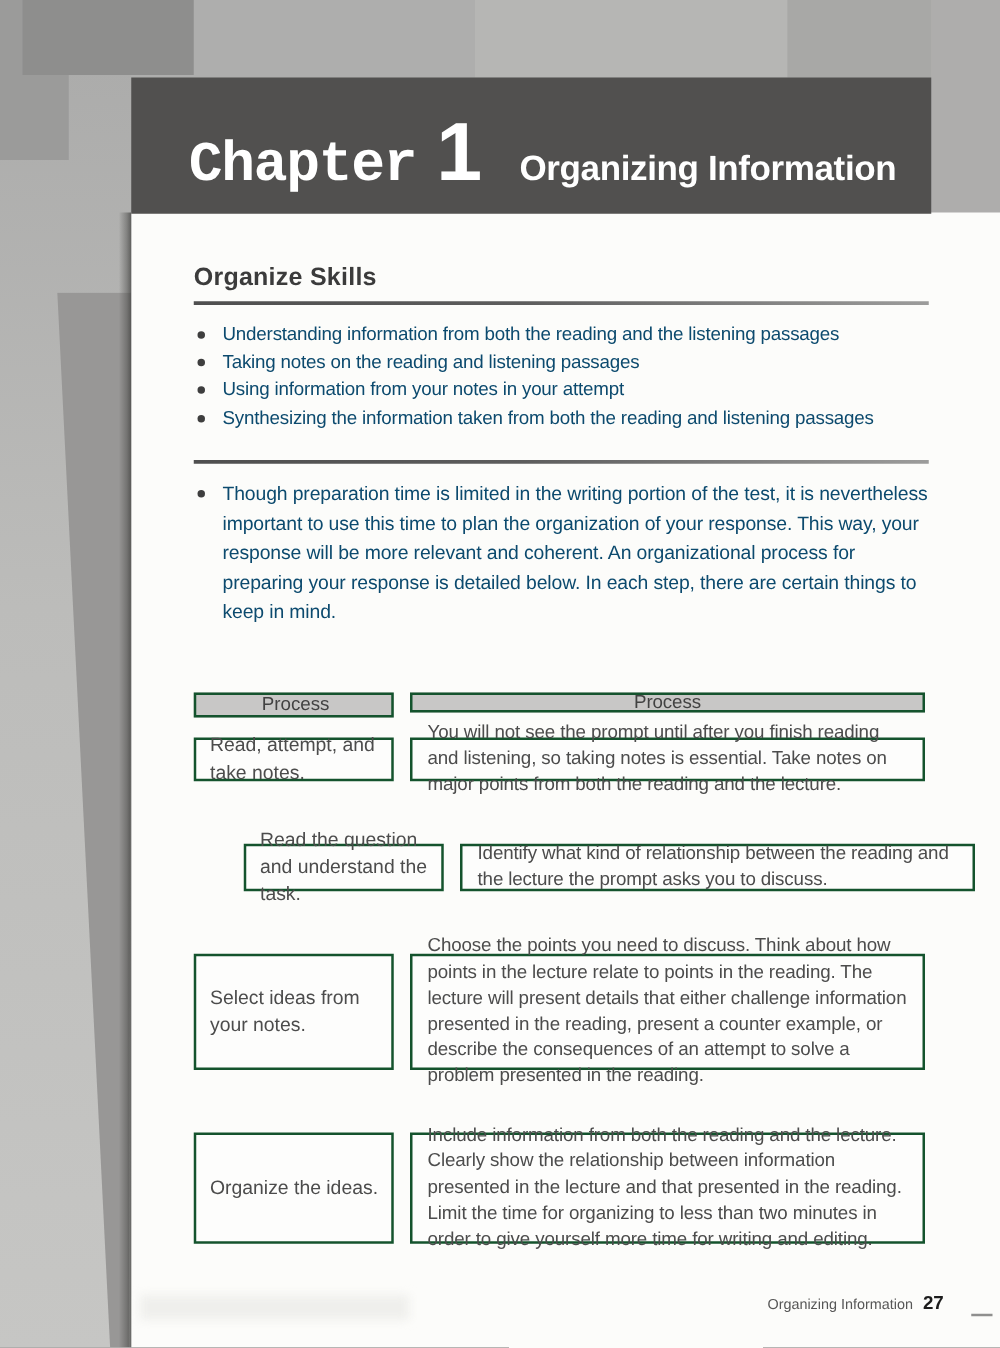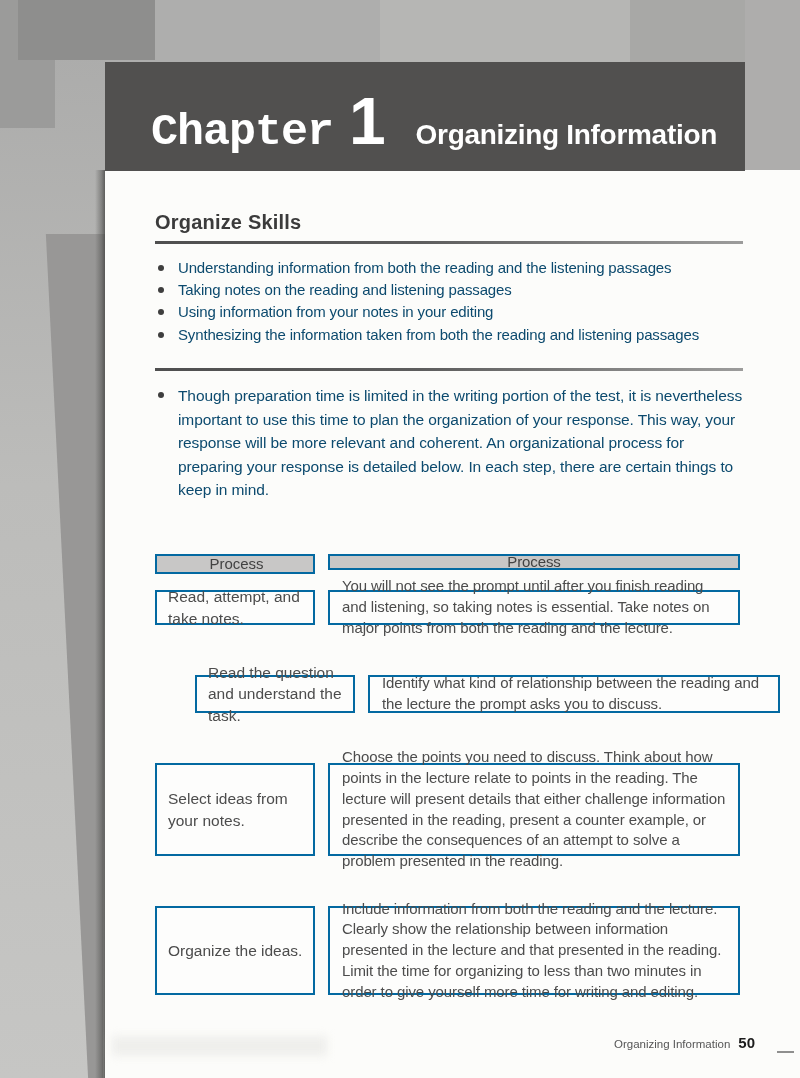--- a/index.html
+++ b/index.html
@@ -39,21 +39,21 @@
   .rule{height:3px;margin-top:7px;
     background:linear-gradient(to right,#4f4f4f 0%,#5d5d5d 45%,#9c9c9b 100%);}
   .section ul{list-style:none;margin:13px 0 0 0;padding:0;}
   .section li{position:relative;padding-left:23px;color:#0c4a6e;}
   .section li .dot{position:absolute;left:3px;top:8px;width:6px;height:6px;border-radius:50%;background:#3e3e3e;}
   .sec-skills li{font-size:15px;line-height:22.2px;letter-spacing:-0.15px;white-space:nowrap;}
   .sec-strategies li{font-size:15.5px;line-height:23.5px;letter-spacing:-0.1px;}
   
   .proc-table{position:absolute;left:155px;top:512px;width:585px;height:483px;}
   .trow{position:absolute;left:0;width:585px;display:flex;}
-  .cell{box-sizing:border-box;border:2px solid #0369a1;background:#fdfdfc;color:#4c4c4c;
+  .cell{box-sizing:border-box;border:2px solid #14532d;background:#fdfdfc;color:#4c4c4c;
     display:flex;align-items:center;margin-top:42px;}
   .cell-left{flex:0 0 160px;margin-right:13px;padding:8px 8px 8px 11px;
     font-size:15.5px;line-height:21.5px;}
   .cell-right{flex:1;padding:6px 12px;font-size:15px;line-height:20.8px;letter-spacing:-0.1px;}
   .cell-head{background:#c8c7c6;justify-content:center;font-size:15px;color:#424242;}
   .row-head{top:0;height:29px;}
   .row-1{top:36px;height:77px;}
   .row-2{top:121px;height:80px;padding-left:40px;}
   .row-3{top:209px;height:135px;}
   .row-4{top:352px;height:131px;}
@@ -87,21 +87,21 @@
       <span class="chapter-title">Organizing Information</span>
     </div>
   </div>
 
   <div class="section sec-skills">
     <h2>Organize Skills</h2>
     <div class="rule"></div>
     <ul>
       <li><span class="dot"></span><span>Understanding information from both the reading and the listening passages</span></li>
       <li><span class="dot"></span><span>Taking notes on the reading and listening passages</span></li>
-      <li><span class="dot"></span><span>Using information from your notes in your editing</span></li>
+      <li><span class="dot"></span><span>Using information from your notes in your attempt</span></li>
       <li><span class="dot"></span><span>Synthesizing the information taken from both the reading and listening passages</span></li>
     </ul>
   </div>
 
   <div class="section sec-strategies">
     <div class="rule"></div>
     <ul>
       <li><span class="dot"></span><span>Though preparation time is limited in the writing portion of the test, it is nevertheless important to use this time to plan the organization of your response. This way, your response will be more relevant and coherent. An organizational process for preparing your response is detailed below. In each step, there are certain things to keep in mind.</span></li>
     </ul>
   </div>
@@ -139,17 +139,17 @@
       <div class="cell cell-left">
           <span>Organize the ideas.</span>
         </div>
       <div class="cell cell-right">
           <span>Include information from both the reading and the lecture. Clearly show the relationship between information presented in the lecture and that presented in the reading. Limit the time for organizing to less than two minutes in order to give yourself more time for writing and editing.</span>
         </div>
     </div>
   </div>
 
   <div class="footer">
-    <span class="footer-label">Organizing Information</span><span class="footer-num">50</span>
+    <span class="footer-label">Organizing Information</span><span class="footer-num">27</span>
   </div>
   <div class="footer-dash"></div>
 
 </div>
 
 </body></html>

